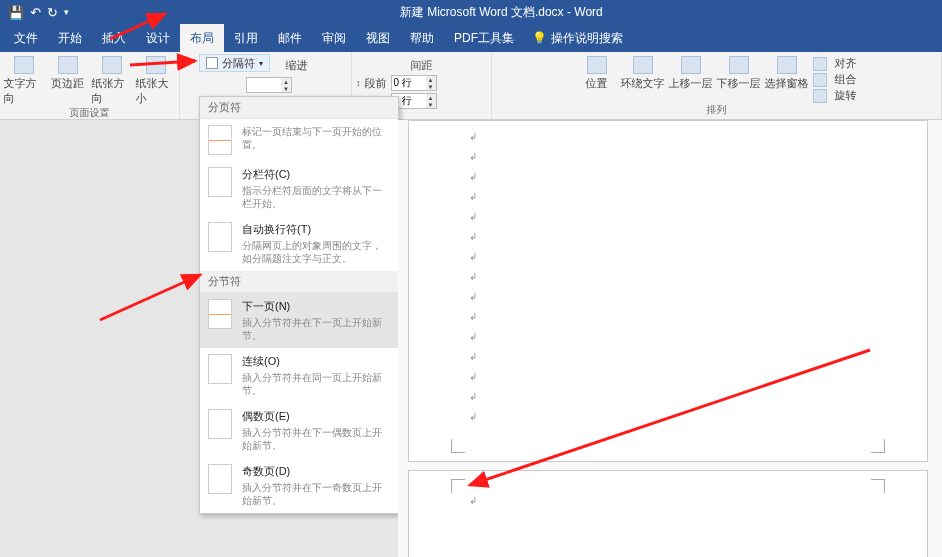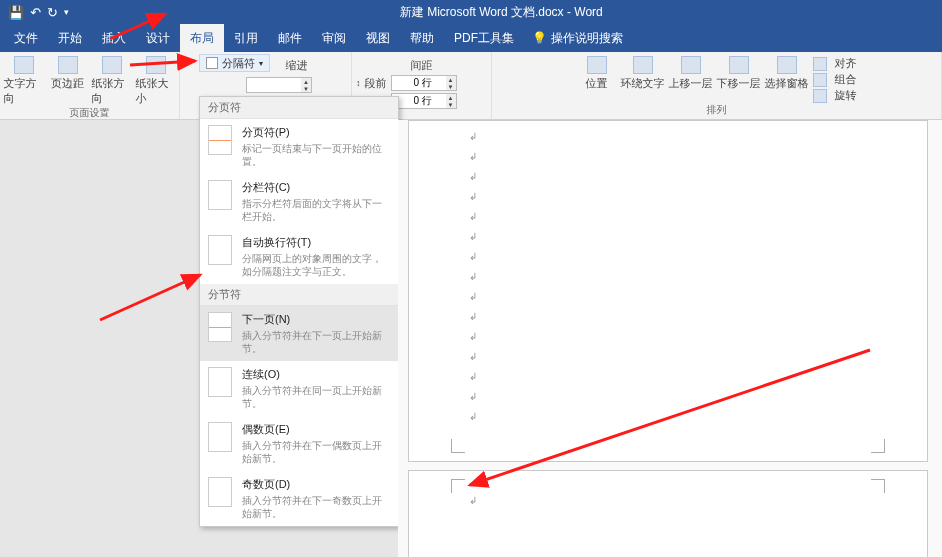--- a/index.html
+++ b/index.html
@@ -19,21 +19,21 @@
 .ribgroup { display: flex; flex-direction: column; align-items: center; justify-content: space-between; padding: 4px 4px 2px; border-right: 1px solid #e0e0e0; }
 .ribgroup .items { display: flex; gap: 4px; }
 .ribgroup .label { font-size: 10px; color: #666; }
 .ribbtn { display: flex; flex-direction: column; align-items: center; font-size: 11px; color: #444; gap: 2px; cursor: pointer; min-width: 40px; }
 .ribbtn .ico { width: 20px; height: 18px; background: #d9e3f0; border: 1px solid #a9c0de; }
 .ribbtn.small { flex-direction: row; min-width: 0; gap: 8px; }
 .ribbtn.small .ico { width: 14px; height: 14px; }
 
 .mini-row { display: flex; align-items: center; font-size: 11px; color: #444; gap: 4px; height: 18px; }
 .spinner { display: flex; align-items: center; border: 1px solid #bbb; background: #fff; height: 16px; }
-.spinner input { border: none; width: 34px; font-size: 10px; padding: 0 2px; outline: none; margin-left: 20px; }
+.spinner input { border: none; width: 34px; font-size: 10px; padding: 0 2px; outline: none; }
 .spinner .sp-btns { display: flex; flex-direction: column; }
 .spinner .sp-btns span { font-size: 6px; width: 10px; height: 7px; display: flex; align-items: center; justify-content: center; background: #eee; cursor: pointer; }
 
 .breaks-btn { position: absolute; left: 199px; top: 2px; height: 18px; border: 1px solid #c5d6ec; background: #e8f0fb; display: flex; align-items: center; font-size: 11px; color: #333; padding: 0 6px; gap: 4px; cursor: pointer; }
 .breaks-btn .drop { font-size: 8px; }
 .breaks-btn .ico { width: 12px; height: 12px; background: #fff; border: 1px solid #999; }
 
 .dropdown { position: absolute; left: 199px; top: 70px; width: 200px; background: #fff; border: 1px solid #c9c9c9; box-shadow: 2px 2px 5px rgba(0,0,0,.25); font-size: 11px; color: #333; margin-top: 26px; }
 .dd-header { background: #f0f0f0; padding: 3px 8px; font-size: 11px; color: #666; border-bottom: 1px solid #e2e2e2; }
 .dd-item { display: flex; gap: 10px; padding: 6px 8px; cursor: pointer; }
@@ -210,21 +210,20 @@
     </div>
     <div class="label">排列</div>
   </div>
 </div>
 
 <div class="dropdown">
   <div class="dd-header">分页符</div>
   <div class="dd-item">
       <div class="thumb split"></div>
       <div class="tx">
-        <div class="t">分页符(P)</div>
         <div class="d">标记一页结束与下一页开始的位置。</div>
       </div>
     </div>
   <div class="dd-item">
       <div class="thumb"></div>
       <div class="tx">
         <div class="t">分栏符(C)</div>
         <div class="d">指示分栏符后面的文字将从下一栏开始。</div>
       </div>
     </div>

